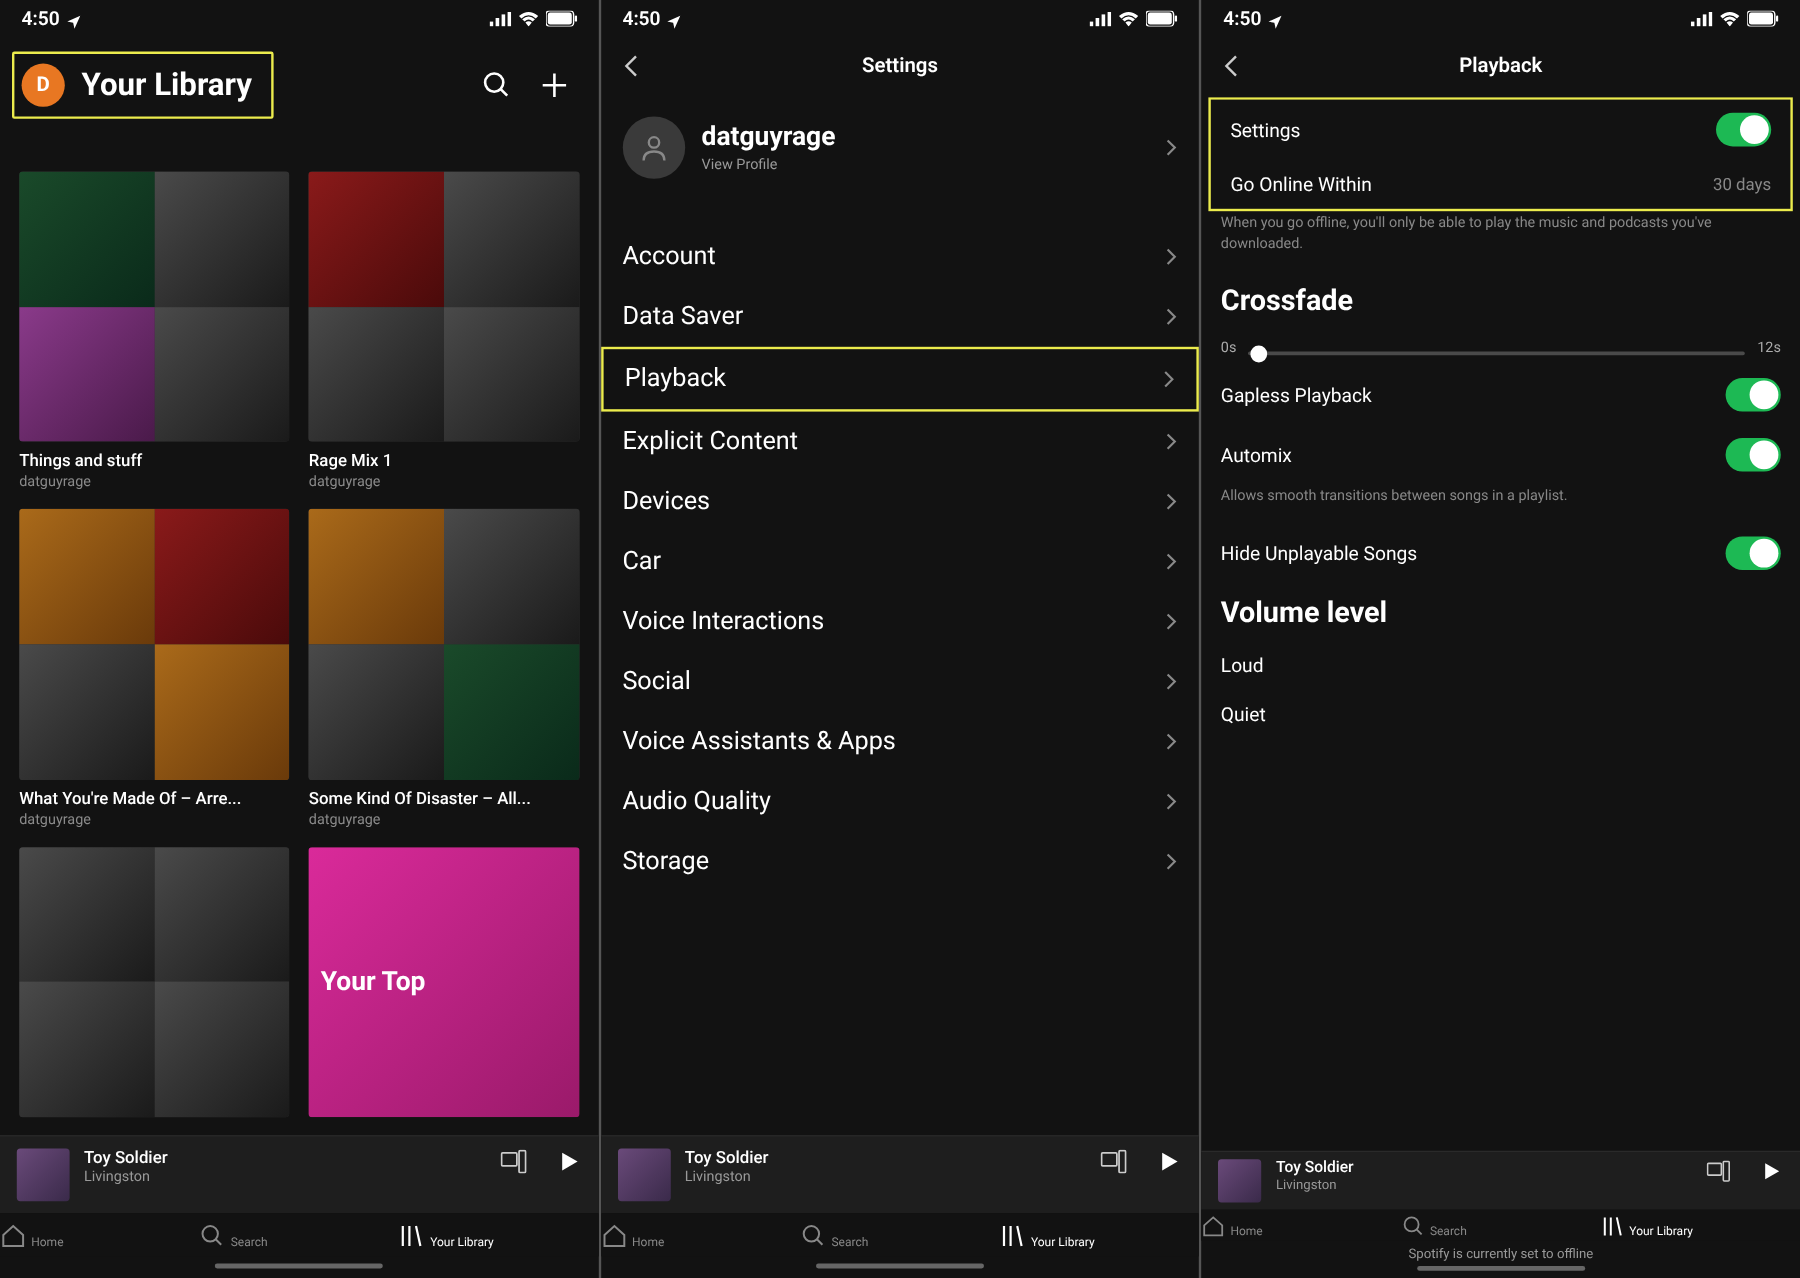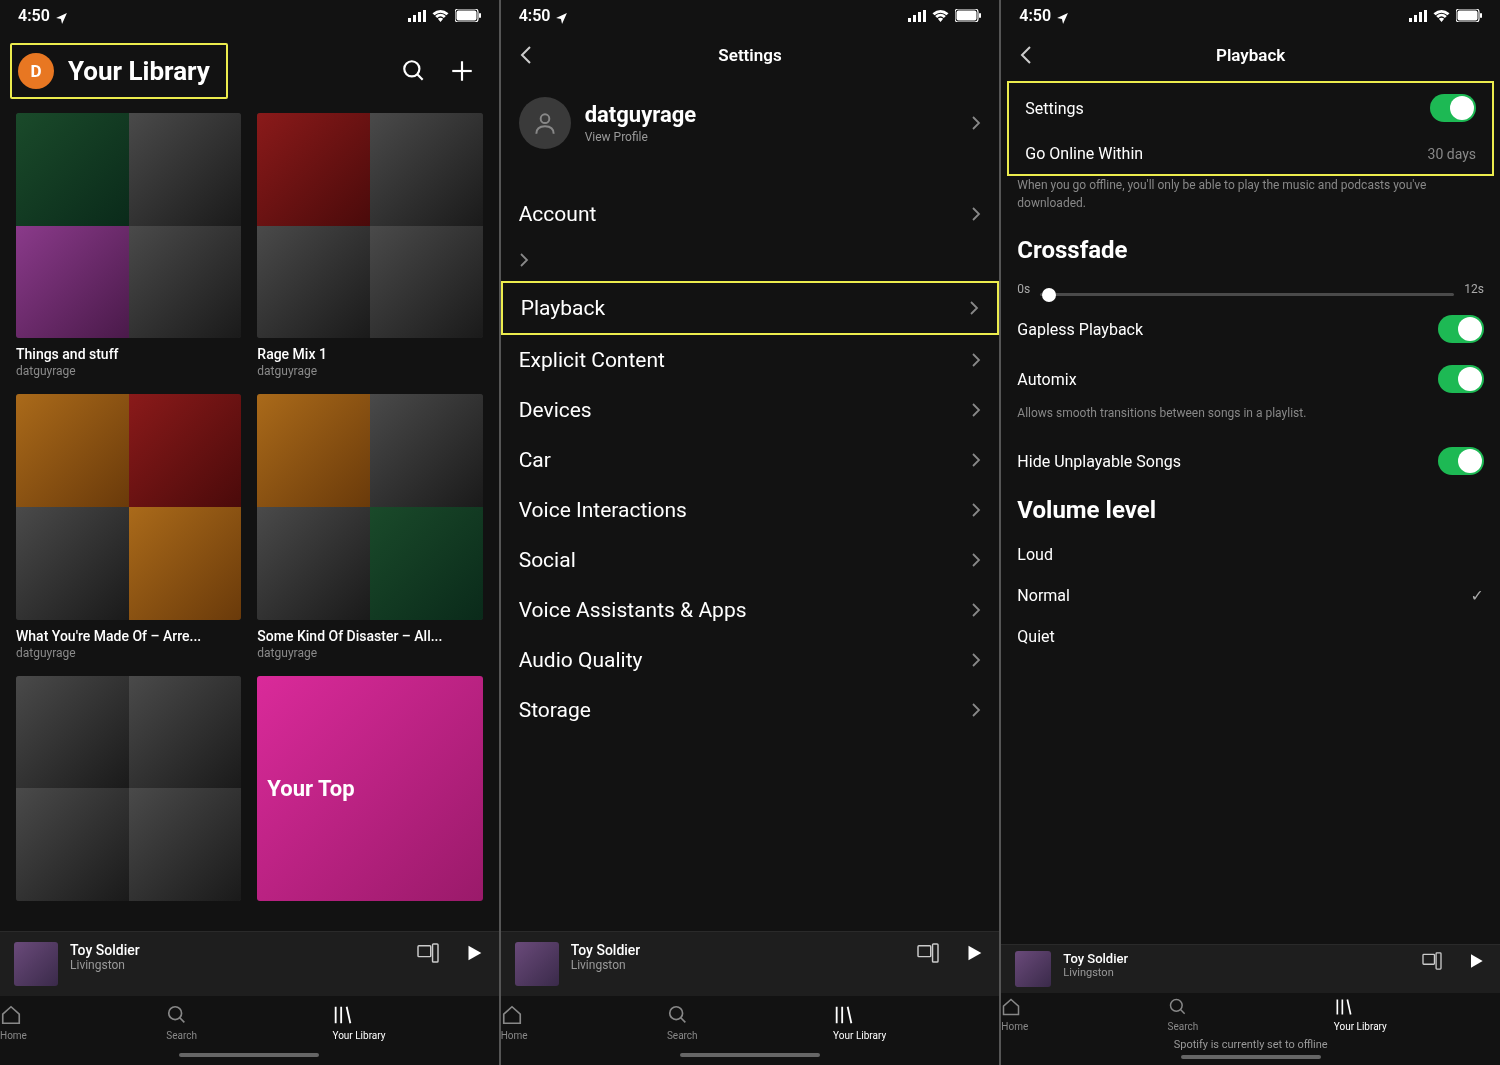--- a/index.html
+++ b/index.html
@@ -9,21 +9,21 @@
 .status-left{display:flex;align-items:flex-end;gap:5px}
 .status-right{display:flex;align-items:center;gap:6px}
 .header{display:flex;align-items:center;padding:14px 16px;gap:14px}
 .avatar{width:36px;height:36px;border-radius:50%;background:#e87722;display:flex;align-items:center;justify-content:center;font-weight:700;font-size:17px}
 .header-title{font-size:26px;font-weight:700;flex:1}
 .header-icons{display:flex;gap:22px;margin-right:8px}
 .icon-btn{font-size:26px;color:#fff}
 .hilite{border:2px solid #ecec4d;border-radius:2px}
 .hilite-row{border:2px solid #ecec4d}
 .content{flex:1;overflow:hidden;padding:0 16px}
-.grid{display:grid;grid-template-columns:1fr 1fr;gap:16px;margin-top:0}
+.grid{display:grid;grid-template-columns:1fr 1fr;gap:16px;margin-top:30px}
 .card{display:flex;flex-direction:column}
 .cover{aspect-ratio:1;background:#2a2a2a;border-radius:3px;display:grid;grid-template-columns:1fr 1fr;grid-template-rows:1fr 1fr;overflow:hidden}
 .cover>div{background:linear-gradient(135deg,#3a3a3a,#1a1a1a)}
 .cover .c1{background:linear-gradient(135deg,#1a4a2a,#0a2a1a)}
 .cover .c2{background:linear-gradient(135deg,#8a1a1a,#4a0a0a)}
 .cover .c3{background:linear-gradient(135deg,#8a3a8a,#4a1a4a)}
 .cover .c4{background:linear-gradient(135deg,#aa6a1a,#6a3a0a)}
 .cover .c5{background:linear-gradient(135deg,#4a4a4a,#1a1a1a)}
 .cover .c6{background:linear-gradient(135deg,#da2a9a,#9a1a6a)}
 .card-title{font-size:14px;margin-top:8px;font-weight:500;white-space:nowrap;overflow:hidden;text-overflow:ellipsis}
@@ -51,21 +51,21 @@
 .slider-track{flex:1;height:3px;background:#4a4a4a;position:relative;border-radius:2px}
 .slider-thumb{position:absolute;left:2%;top:50%;transform:translate(-50%,-50%);width:14px;height:14px;border-radius:50%;background:#fff}
 .check{color:#aaa;font-size:16px}
 .now-playing{display:flex;align-items:flex-start;padding:10px 14px;gap:12px;background:#1e1e1e;border-top:1px solid #2a2a2a}
 .np-cover{width:44px;height:44px;background:linear-gradient(135deg,#6a4a7a,#3a2a4a);border-radius:3px}
 .np-info{flex:1}
 .np-title{font-size:14px;font-weight:500}
 .np-artist{font-size:12px;color:#999}
 .np-icons{display:flex;gap:24px;align-items:center}
 .tab-bar{display:flex;padding:8px 0 6px;background:#121212}
-.tab{flex:1;display:flex;flex-direction:column;align-items:flex-start;gap:4px;color:#888}
+.tab{flex:1;display:flex;flex-direction:row;align-items:flex-end;gap:4px;color:#888}
 .tab.active{color:#fff}
 .tab-icon{font-size:21px}
 .tab-label{font-size:10px}
 .home-indicator{width:140px;height:4px;background:#666;border-radius:3px;margin:6px auto 8px}
 .offline-msg{font-size:11px;color:#999;text-align:center;padding:4px 0 2px}
 svg{display:block}
 </style>
 </head>
 <body>
 
@@ -300,20 +300,21 @@
 
   <div class="setting-row">
       <span>Account</span>
       <span class="chev">
         <svg width="10" height="16" viewBox="0 0 10 16" fill="none" stroke="#888" stroke-width="1.8">
           <path d="M2 2 L8 8 L2 14"></path>
         </svg>
       </span>
     </div>
   <div class="setting-row">
+      <span>Data Saver</span>
       <span class="chev">
         <svg width="10" height="16" viewBox="0 0 10 16" fill="none" stroke="#888" stroke-width="1.8">
           <path d="M2 2 L8 8 L2 14"></path>
         </svg>
       </span>
     </div>
   <div class="setting-row hilite-row">
       <span>Playback</span>
       <span class="chev">
         <svg width="10" height="16" viewBox="0 0 10 16" fill="none" stroke="#888" stroke-width="1.8">
@@ -517,24 +518,20 @@
     <div class="pb-row">
         <span class="label">Hide Unplayable Songs</span>
         <div class="toggle"></div>
       </div>
 
     <div class="section-title">Volume level</div>
     <div class="pb-row">
         <span class="label">Loud</span>
       </div>
     <div class="pb-row">
-        <span class="label">Normal</span>
-        <span class="check">✓</span>
-      </div>
-    <div class="pb-row">
         <span class="label">Quiet</span>
       </div>
   </div>
 
   <div class="now-playing" style="padding:6px 14px">
     <div class="np-cover" style="width:36px;height:36px"></div>
     <div class="np-info">
       <div class="np-title" style="font-size:13px">Toy Soldier</div>
       <div class="np-artist" style="font-size:11px">Livingston</div>
     </div>

